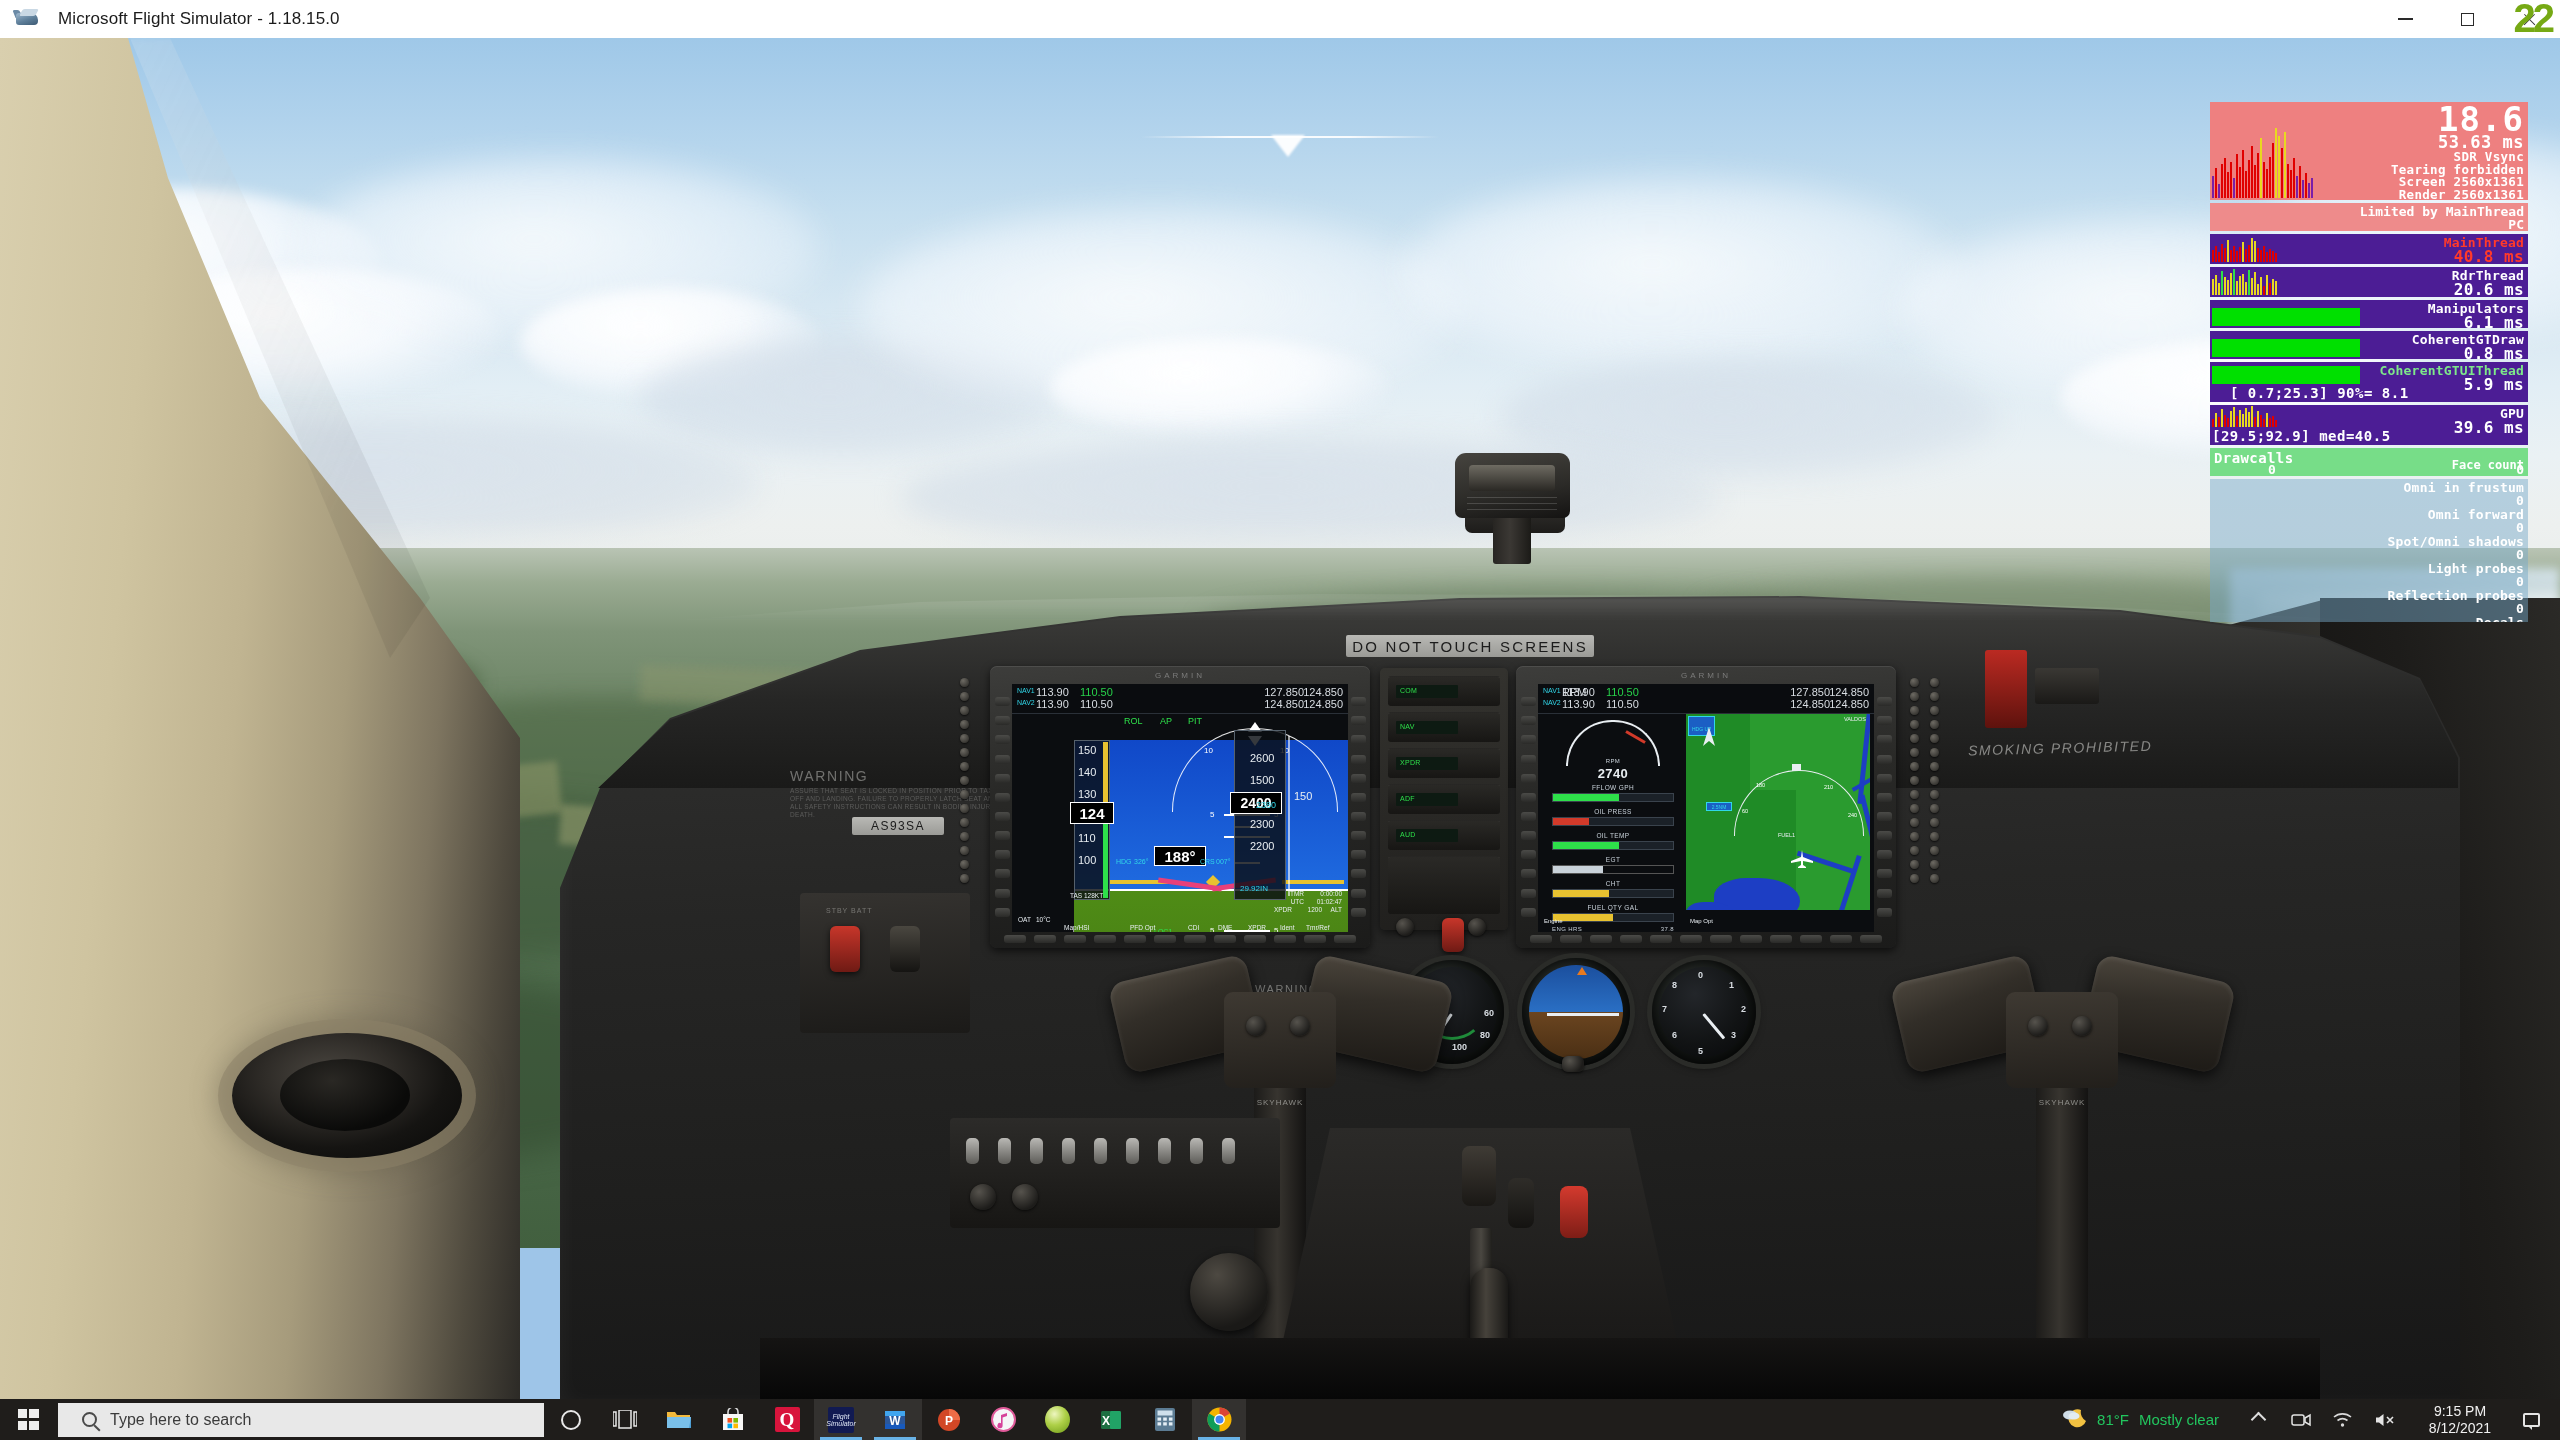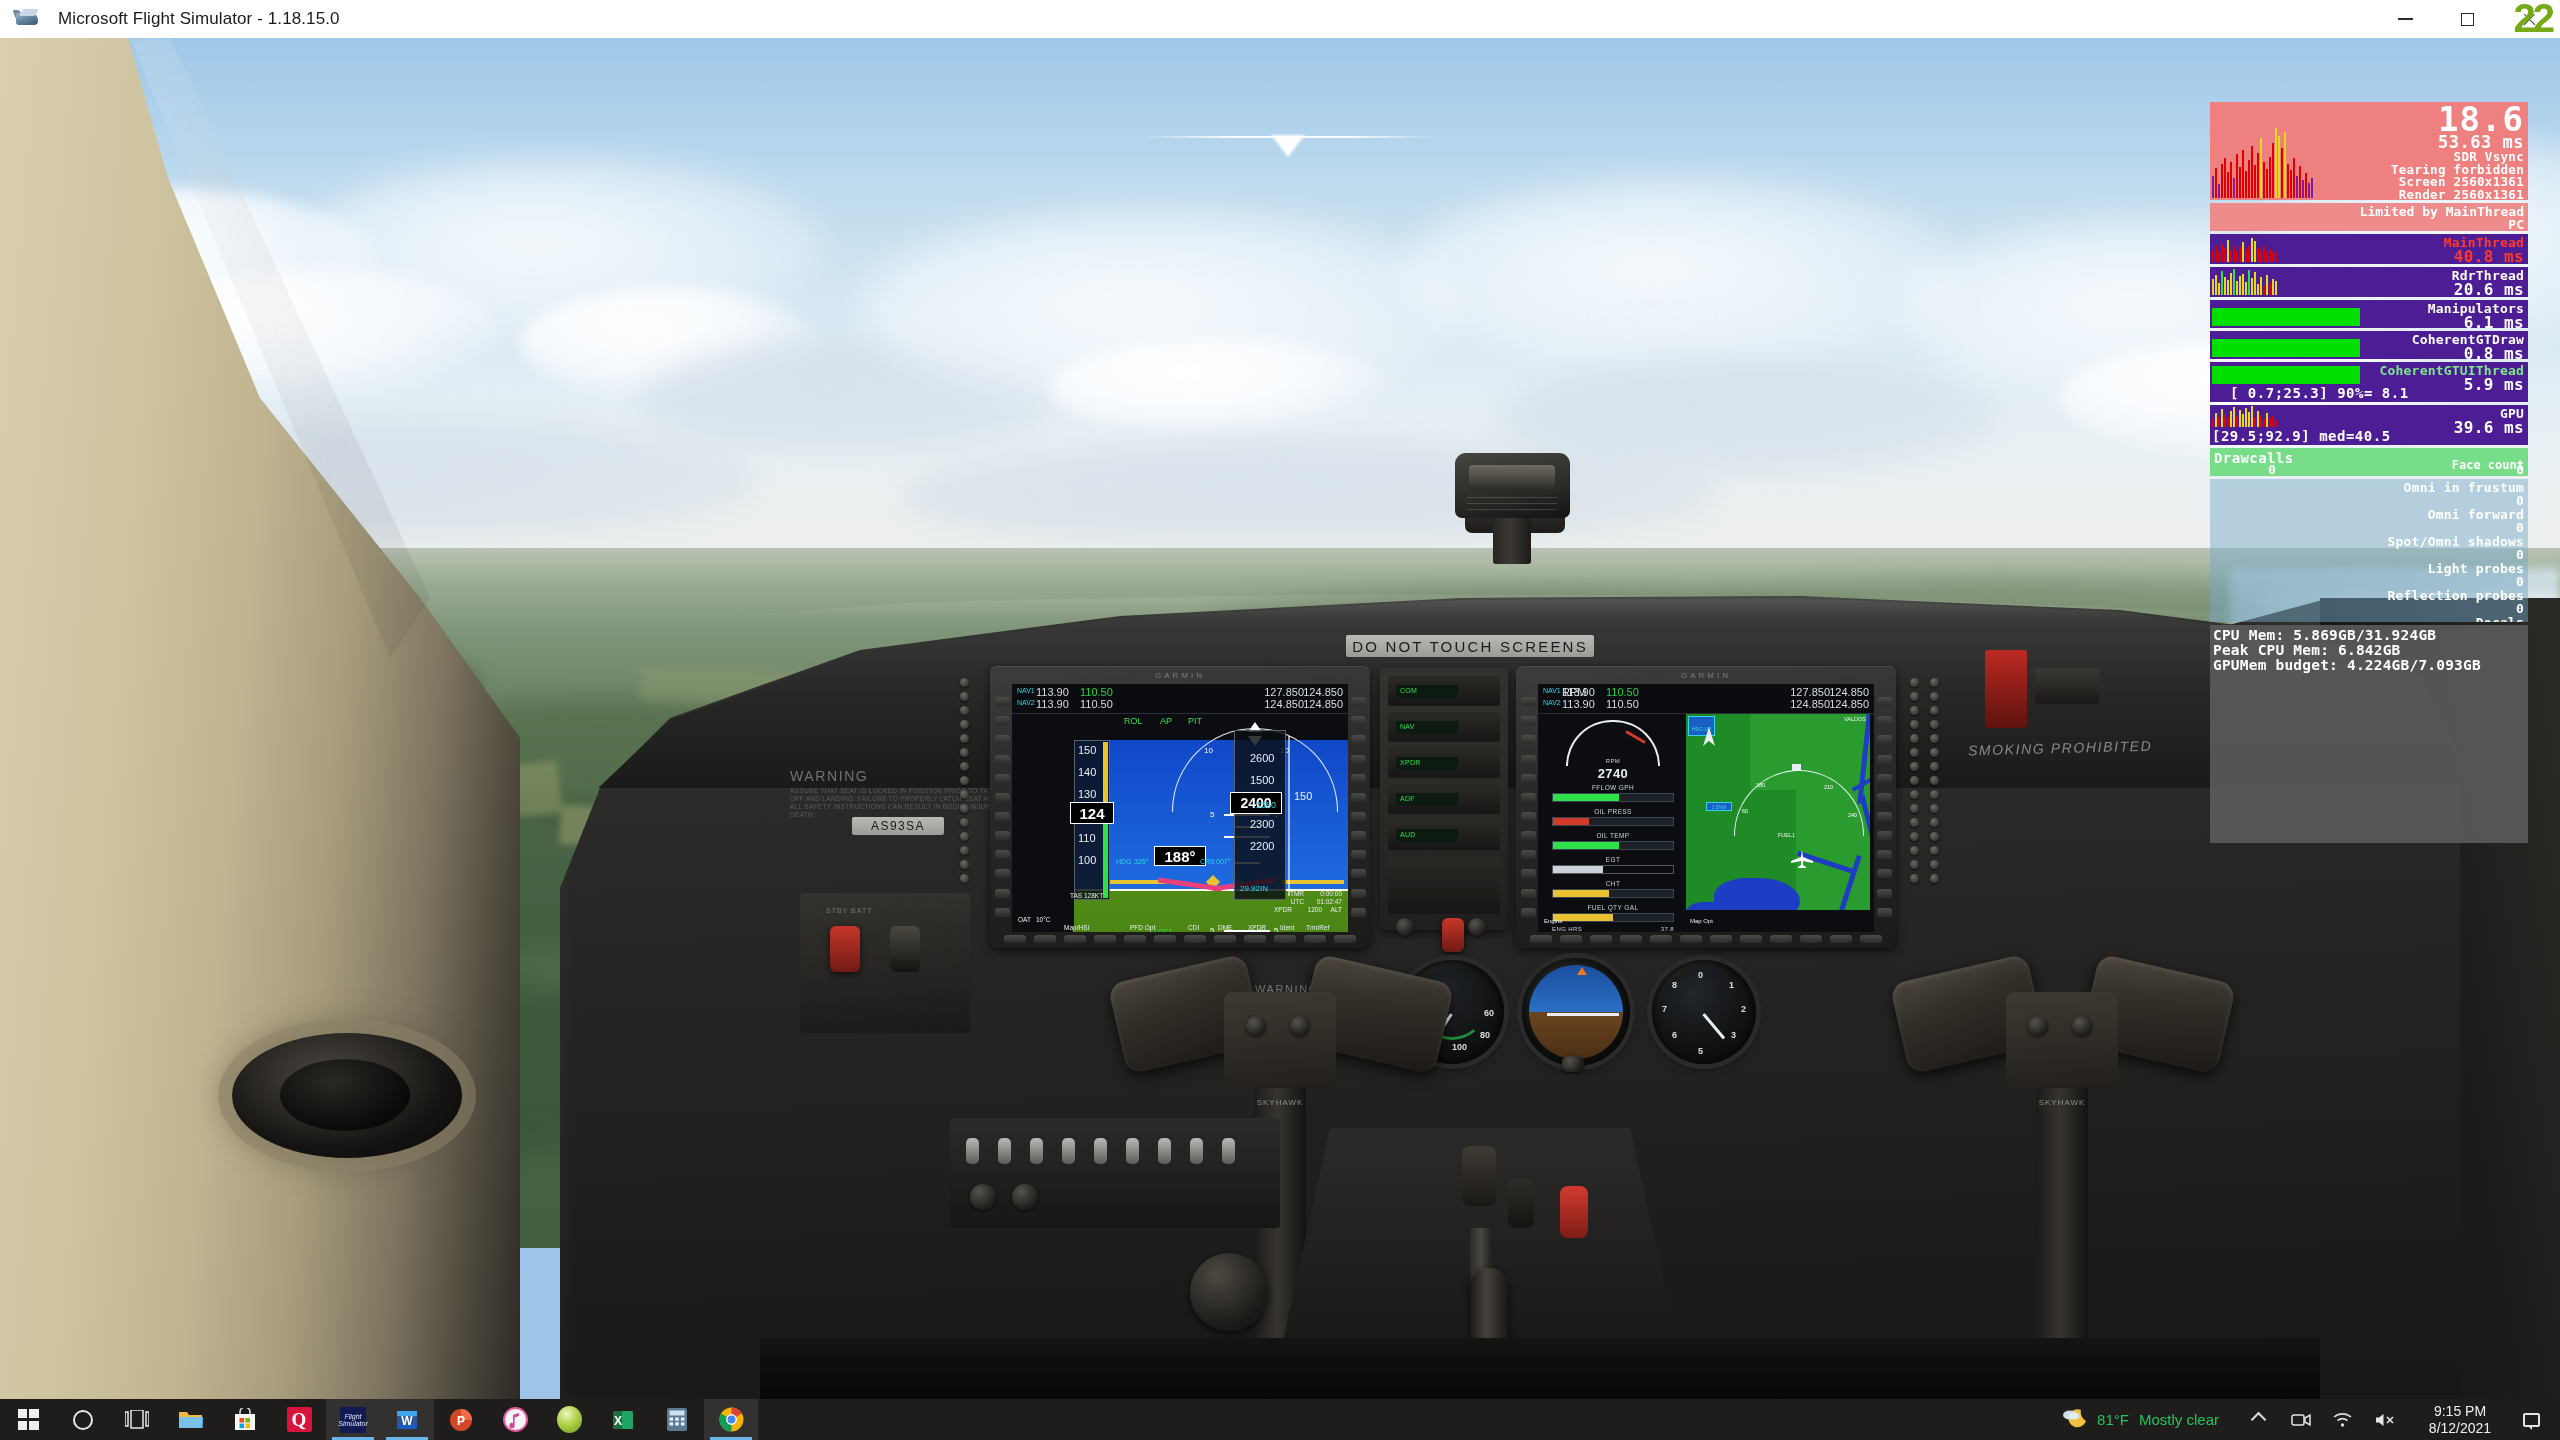--- a/index.html
+++ b/index.html
@@ -1174,36 +1174,35 @@
       <div class="lrow" style="top:110px;">
         <b>Reflection probes</b>
         <s>0</s>
       </div>
       <div class="lrow" style="top:137px;">
         <b>Decals</b>
 
       </div>
     </div>
 
-    <div class="fps-sec" id="sec-mem">
-      <div class="m" style="top:3px;">CPU Mem: 5.869GB/31.924GB</div>
-      <div class="m" style="top:18px;">Peak CPU Mem: 6.842GB</div>
-      <div class="m" style="top:33px;">GPUMem budget: 4.224GB/7.093GB</div>
-    </div>
   </div>
 </div>
 
 <div id="taskbar">
   <div id="startbtn">
     <div id="winlogo">
       <i></i>
         <i></i>
         <i></i>
         <i></i>
     </div>
+  </div>
+  <div id="searchbox">
+    <div class="mag"></div>
+    <span>Type here to search</span>
   </div>
 
   <div class="tbicon">
     <div style="width:20px;height:20px;border-radius:50%;border:2.5px solid #e8e8e8;"></div>
   </div>
   <div class="tbicon">
     <svg width="24" height="19" viewBox="0 0 24 19">
       <rect x="0" y="2" width="3" height="14" fill="none" stroke="#e8e8e8" stroke-width="1.5"></rect>
       <rect x="6" y="0" width="12" height="18" fill="none" stroke="#e8e8e8" stroke-width="1.5"></rect>
       <rect x="21" y="2" width="3" height="14" fill="none" stroke="#e8e8e8" stroke-width="1.5"></rect>

